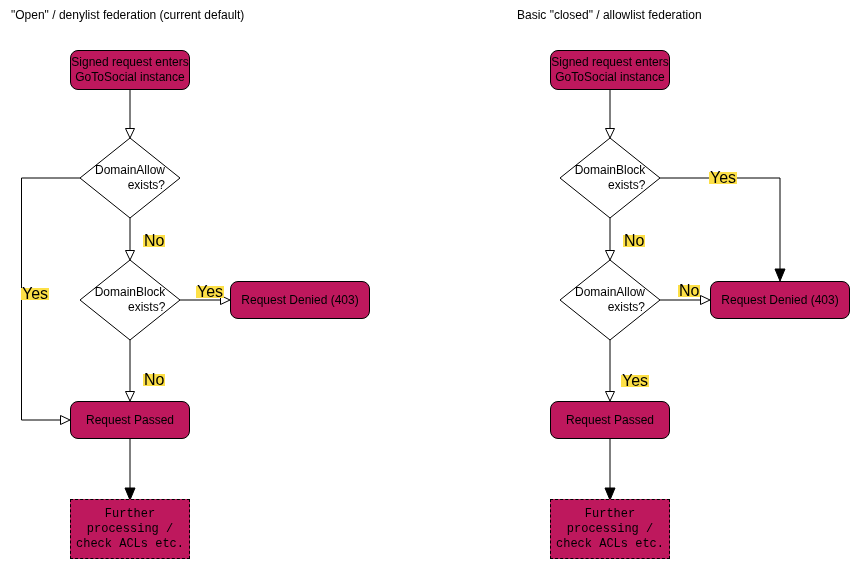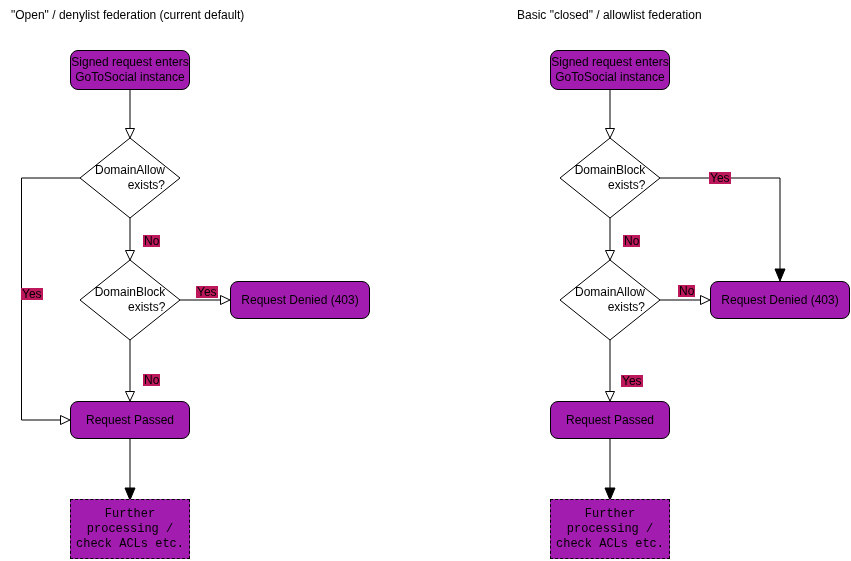--- a/index.html
+++ b/index.html
@@ -27,21 +27,21 @@
   }
   .chart-title {
     position: absolute;
     font-size: 12px;
     line-height: 14px;
     white-space: nowrap;
   }
   .node {
     position: absolute;
     box-sizing: border-box;
-    background: #a21caf;
+    background: #be185d;
     border: 1px solid #000000;
     border-radius: 8px;
     display: flex;
     align-items: center;
     justify-content: center;
     font-size: 12px;
     line-height: 15px;
     text-align: center;
   }
   .node .txt {
@@ -60,23 +60,23 @@
     font-size: 12px;
     line-height: 15px;
     text-align: right;
     pointer-events: none;
   }
   .diamond-label .txt {
     white-space: pre-line;
   }
   .edge-label {
     position: absolute;
-    font-size: 12px;
+    font-size: 16px;
     line-height: 12px;
-    background: #be185d;
+    background: #fde047;
     padding: 0 1px;
     white-space: nowrap;
   }
 </style>
 </head>
 <body>
 
 <div class="canvas">
 
   <svg class="connector-layer" width="851" height="561" viewBox="0 0 851 561" fill="none" stroke="#000000" stroke-width="1">

